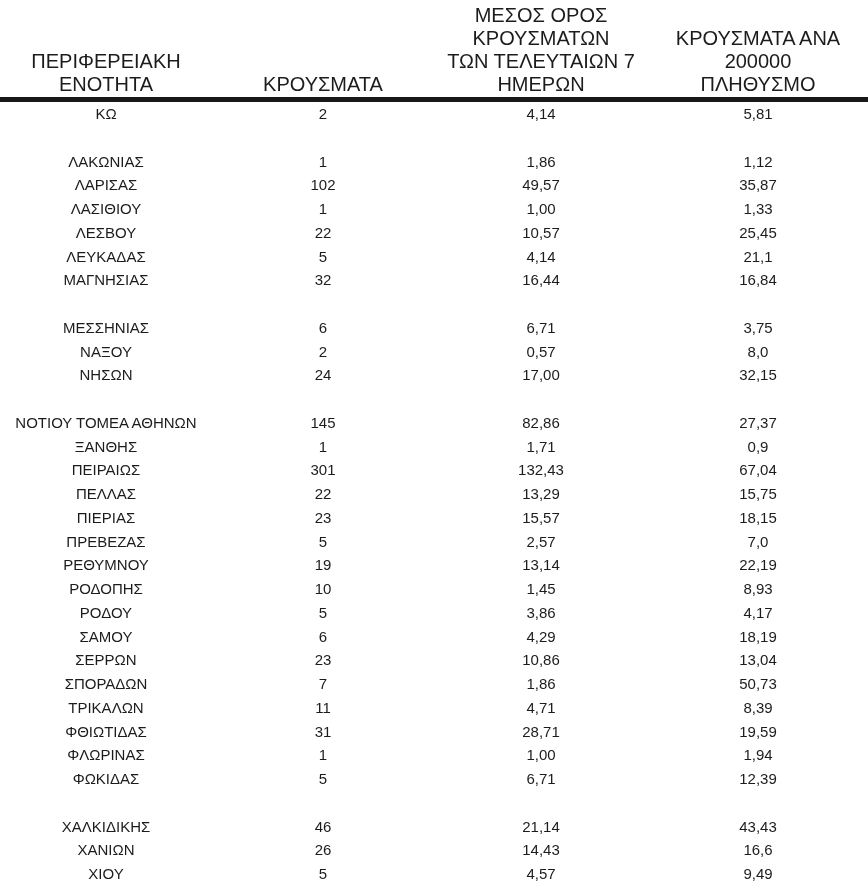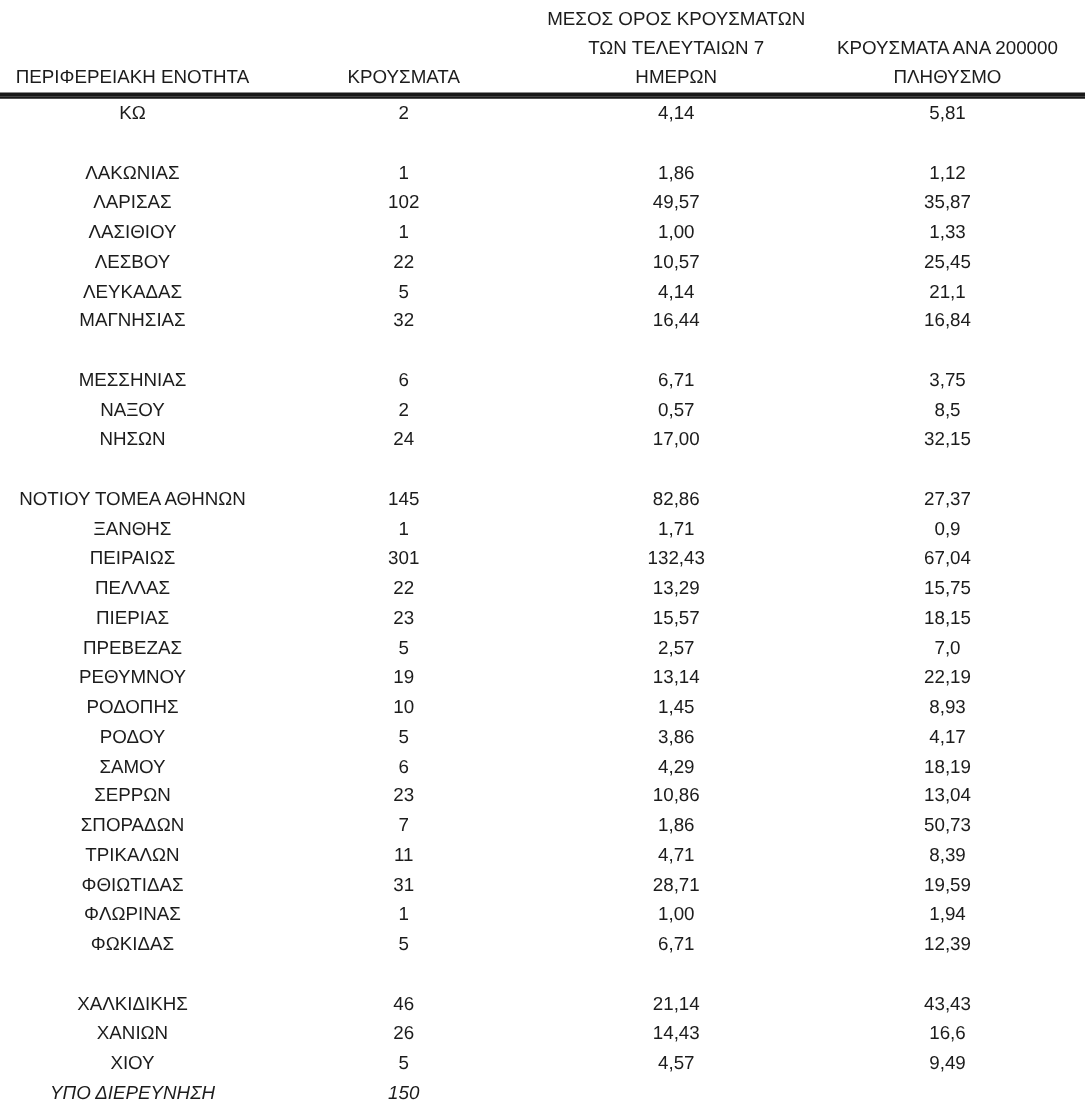--- a/index.html
+++ b/index.html
@@ -17,21 +17,21 @@
     grid-template-columns: 212px 222px 214px 220px;
   }
   
   .thead { padding-top: 4px; }
   .th {
     display: flex;
     align-items: flex-end;
     justify-content: center;
     text-align: center;
     white-space: pre-line;
-    font-size: 15px;
+    font-size: 20px;
     line-height: 23px;
     padding-bottom: 1px;
   }
   .divider {
     height: 2px;
     border-top: 3px solid #181818;
     border-bottom: 2px solid #181818;
     background: #ffffff;
   }
   
@@ -120,21 +120,21 @@
       <div class="tr grid-row">
     <div class="td">ΜΕΣΣΗΝΙΑΣ</div>
     <div class="td">6</div>
     <div class="td">6,71</div>
     <div class="td">3,75</div>
   </div>
       <div class="tr grid-row">
     <div class="td">ΝΑΞΟΥ</div>
     <div class="td">2</div>
     <div class="td">0,57</div>
-    <div class="td">8,5</div>
+    <div class="td">8,0</div>
   </div>
       <div class="tr grid-row">
     <div class="td">ΝΗΣΩΝ</div>
     <div class="td">24</div>
     <div class="td">17,00</div>
     <div class="td">32,15</div>
   </div>
       <div class="tr grid-row">
     <div class="td"></div>
     <div class="td"></div>

